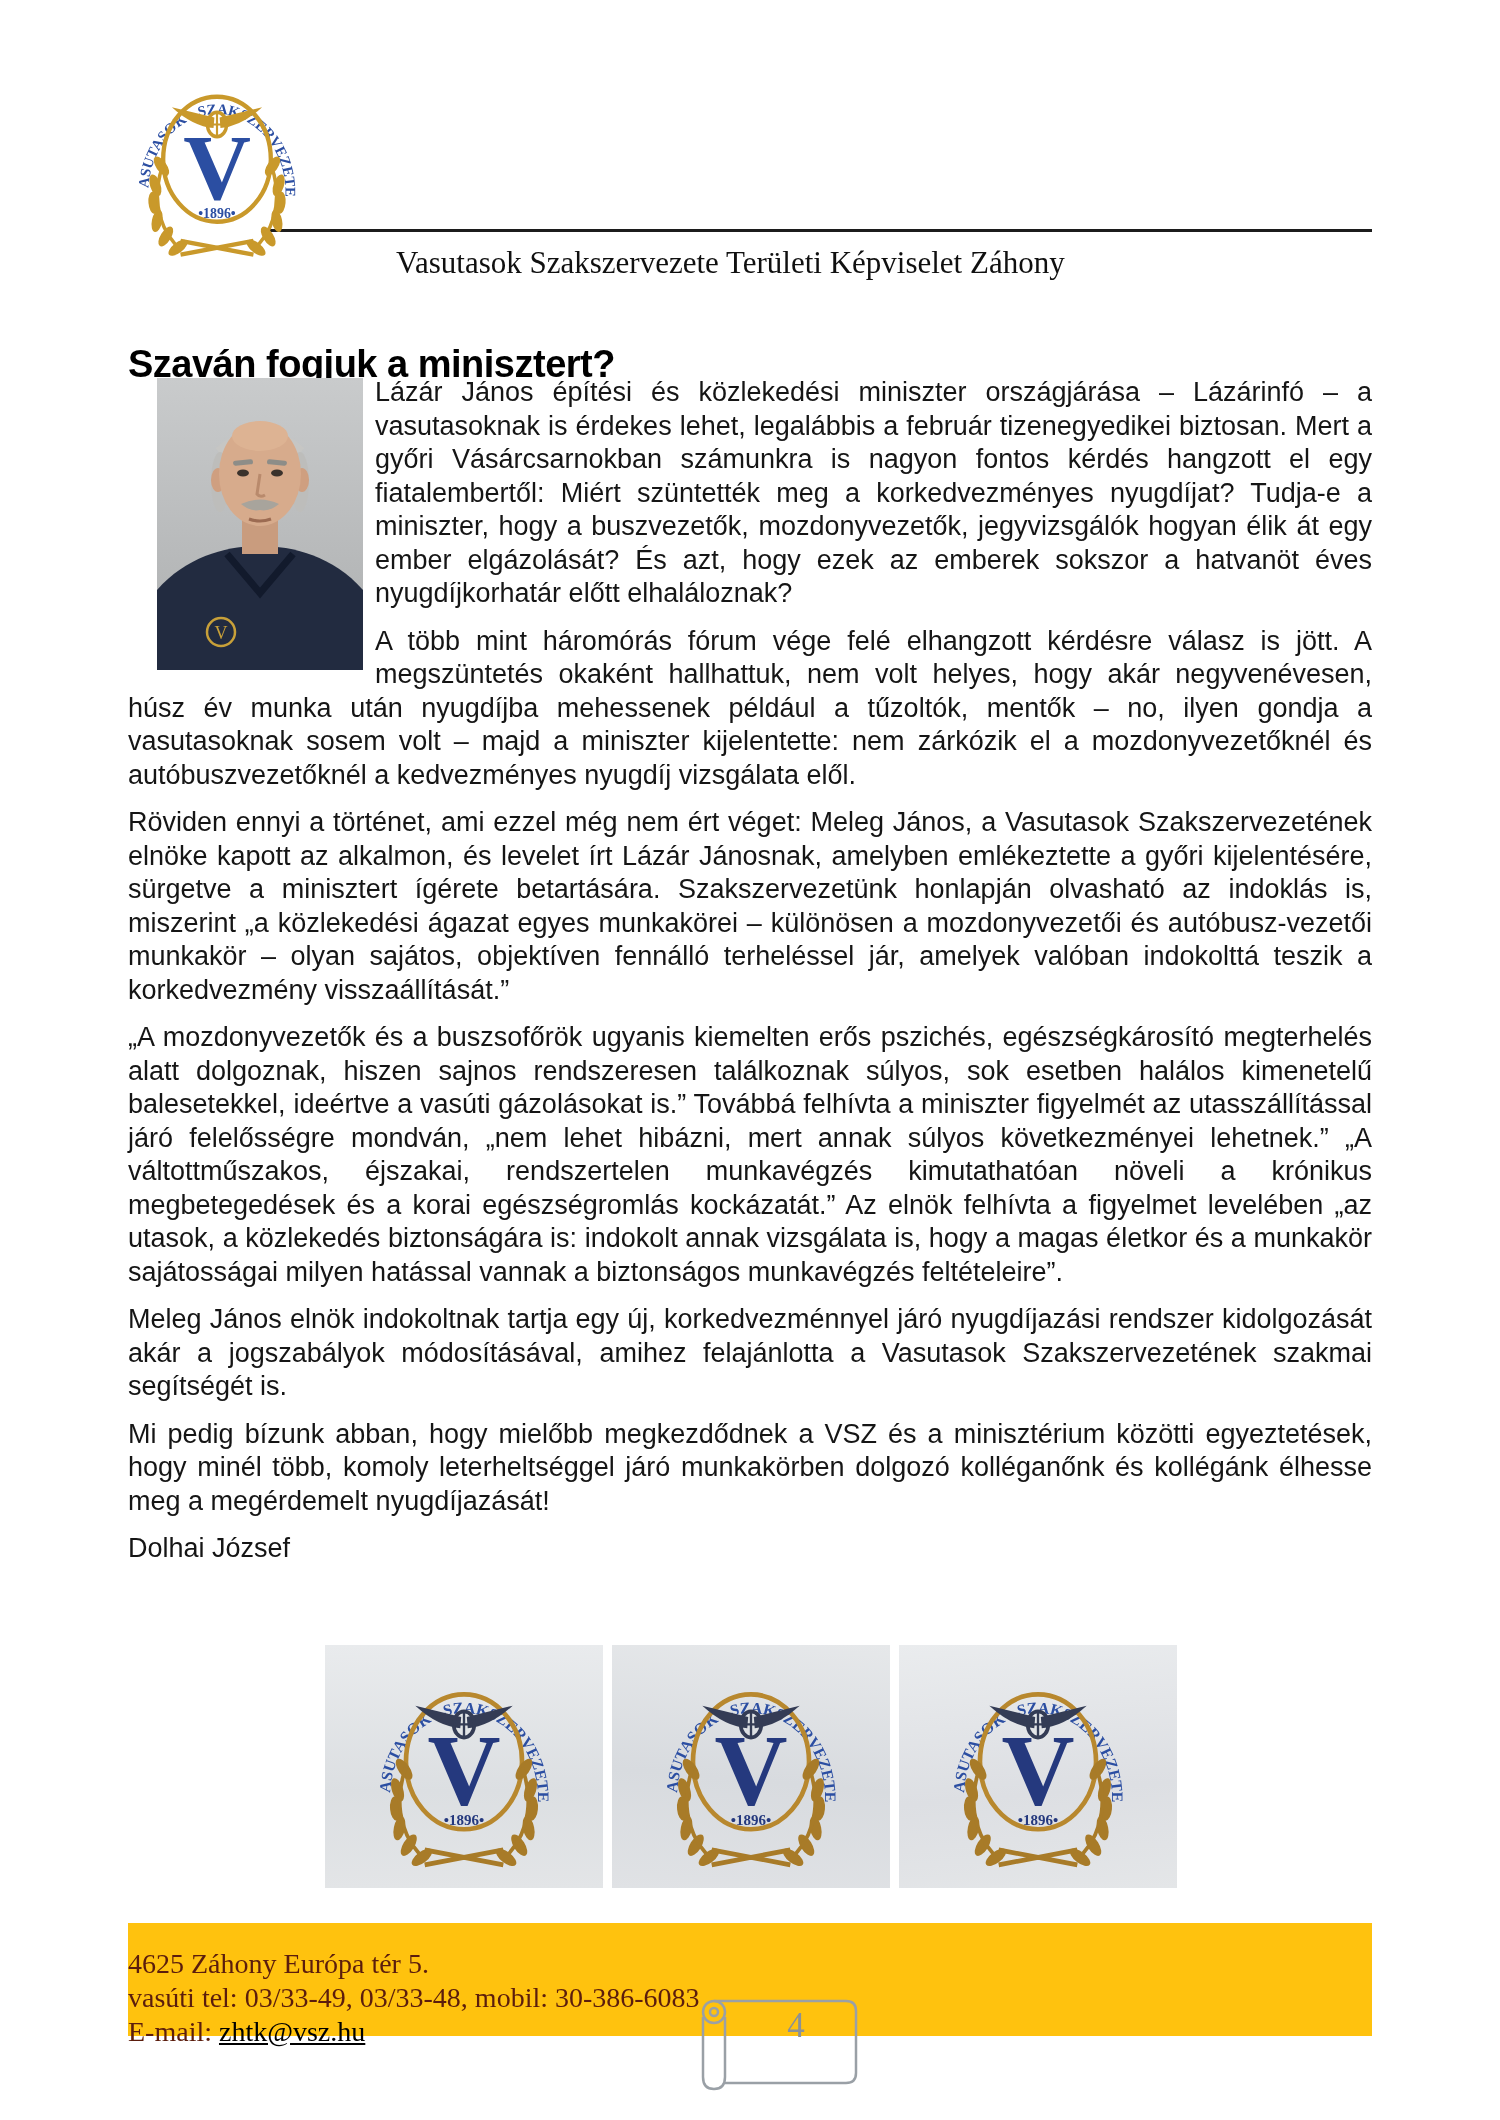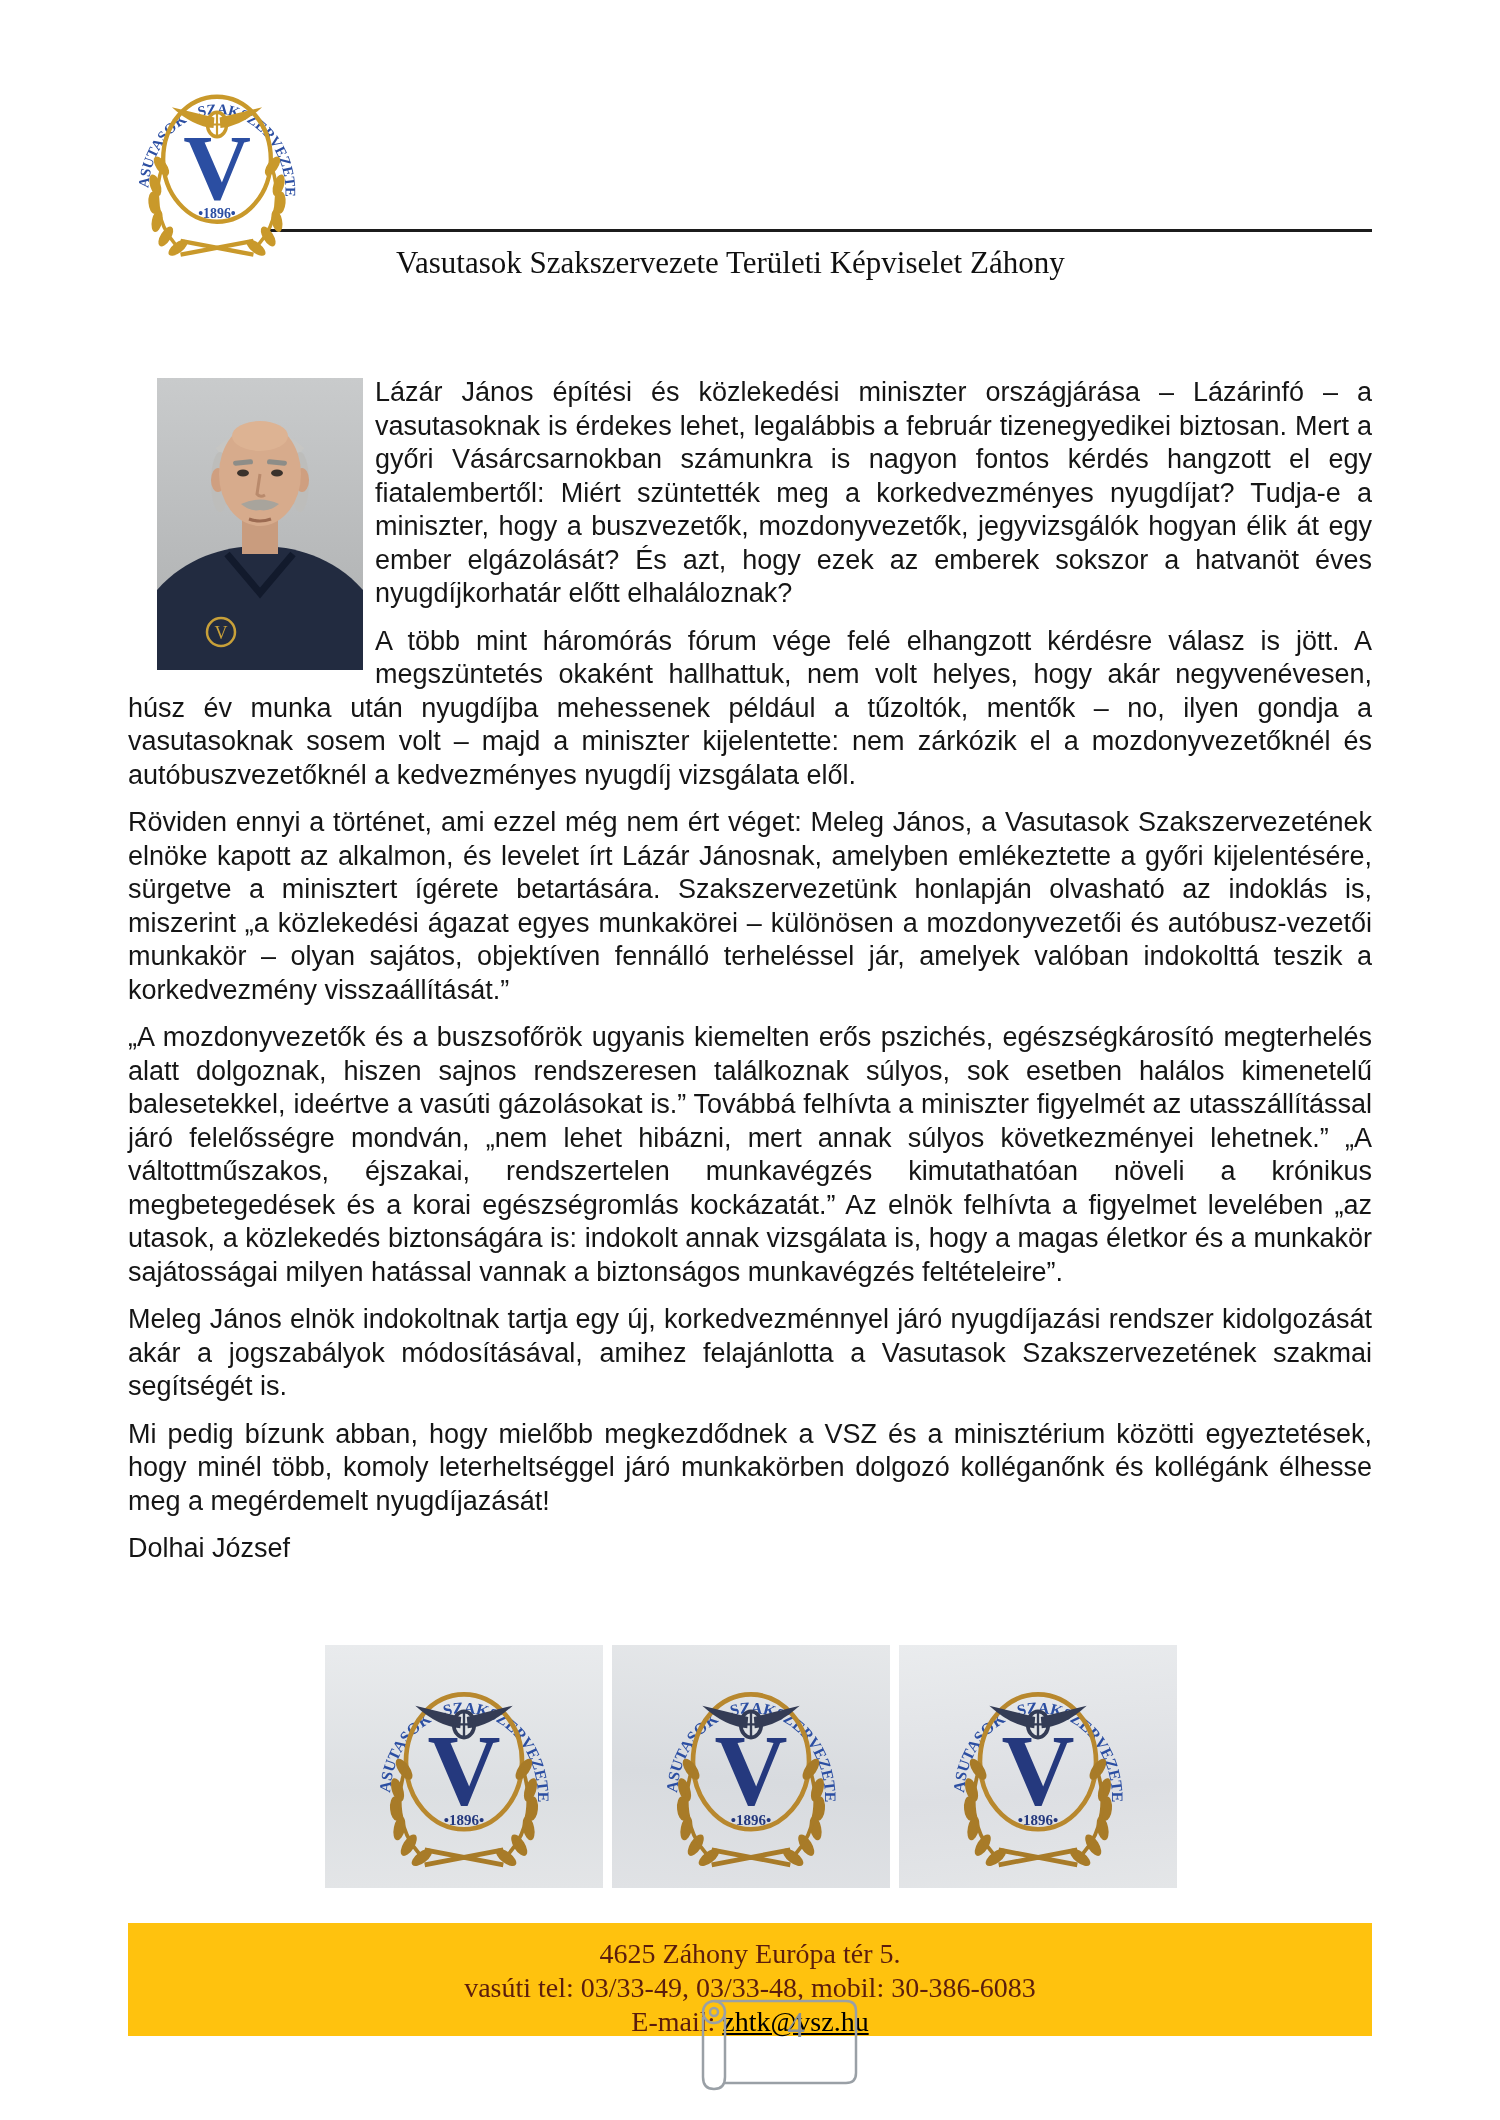--- a/index.html
+++ b/index.html
@@ -29,22 +29,22 @@
         background:linear-gradient(180deg,#e9ebed 0%,#dcdfe2 60%,#e3e5e7 100%);}
   .flag.v2{background:linear-gradient(185deg,#e6e8ea 0%,#d8dbdf 55%,#e0e2e5 100%);}
   .flag.v3{background:linear-gradient(175deg,#eaecee 0%,#dddfe3 60%,#e4e6e8 100%);}
   .flag .emblem{width:190px;height:220px;}
 
   
   .emblem-gold{--ring:#C9992B;--ringtext:#2B4EA2;--v:#2B4EA2;--wing:#C9992B;--laurel:#C9992B;--year:#2B4EA2;}
   .emblem-flag{--ring:#B8882E;--ringtext:#2B4EA2;--v:#25397E;--wing:#343C55;--laurel:#A87B28;--year:#25397E;}
 
   
-  .footer{position:absolute;left:128px;top:1923px;width:1244px;height:113px;text-align:center;
-          font-family:"Liberation Serif",serif;font-size:28px;line-height:34px;padding-top:14px;
+  .footer{position:absolute;left:128px;top:1923px;width:1244px;height:113px;
+          font-family:"Liberation Serif",serif;font-size:28px;line-height:34px;padding-top:24px;
           box-sizing:border-box;}
   .footer a{text-decoration:underline;}
 
   
   .scroll-svg{position:absolute;left:690px;top:1993px;width:180px;height:102px;}
   .page-num{position:absolute;left:768px;top:2006px;width:56px;text-align:center;
             font-family:"Liberation Serif",serif;font-size:35px;color:#8b9197;}
 </style>
 </head>
 <body>
@@ -92,20 +92,21 @@
 
 <div class="page">
 
   <div class="header-rule"></div>
   <div class="logo-back"></div>
   <svg class="logo-svg emblem emblem-gold" viewBox="0 0 200 235">
       <use href="#emblem"></use>
     </svg>
   <div class="org-title">Vasutasok Szakszervezete Területi Képviselet Záhony</div>
 
+  <h1 class="headline">Szaván fogjuk a minisztert?</h1>
 
   <div class="article">
     <div class="photo">
       <svg viewBox="0 0 206 292">
         <defs>
           <linearGradient id="pg" x1="0" y1="0" x2="0" y2="1">
             <stop offset="0" stop-color="#c9cbcc"></stop>
               <stop offset="1" stop-color="#acaeaf"></stop>
           </linearGradient>
         </defs>

